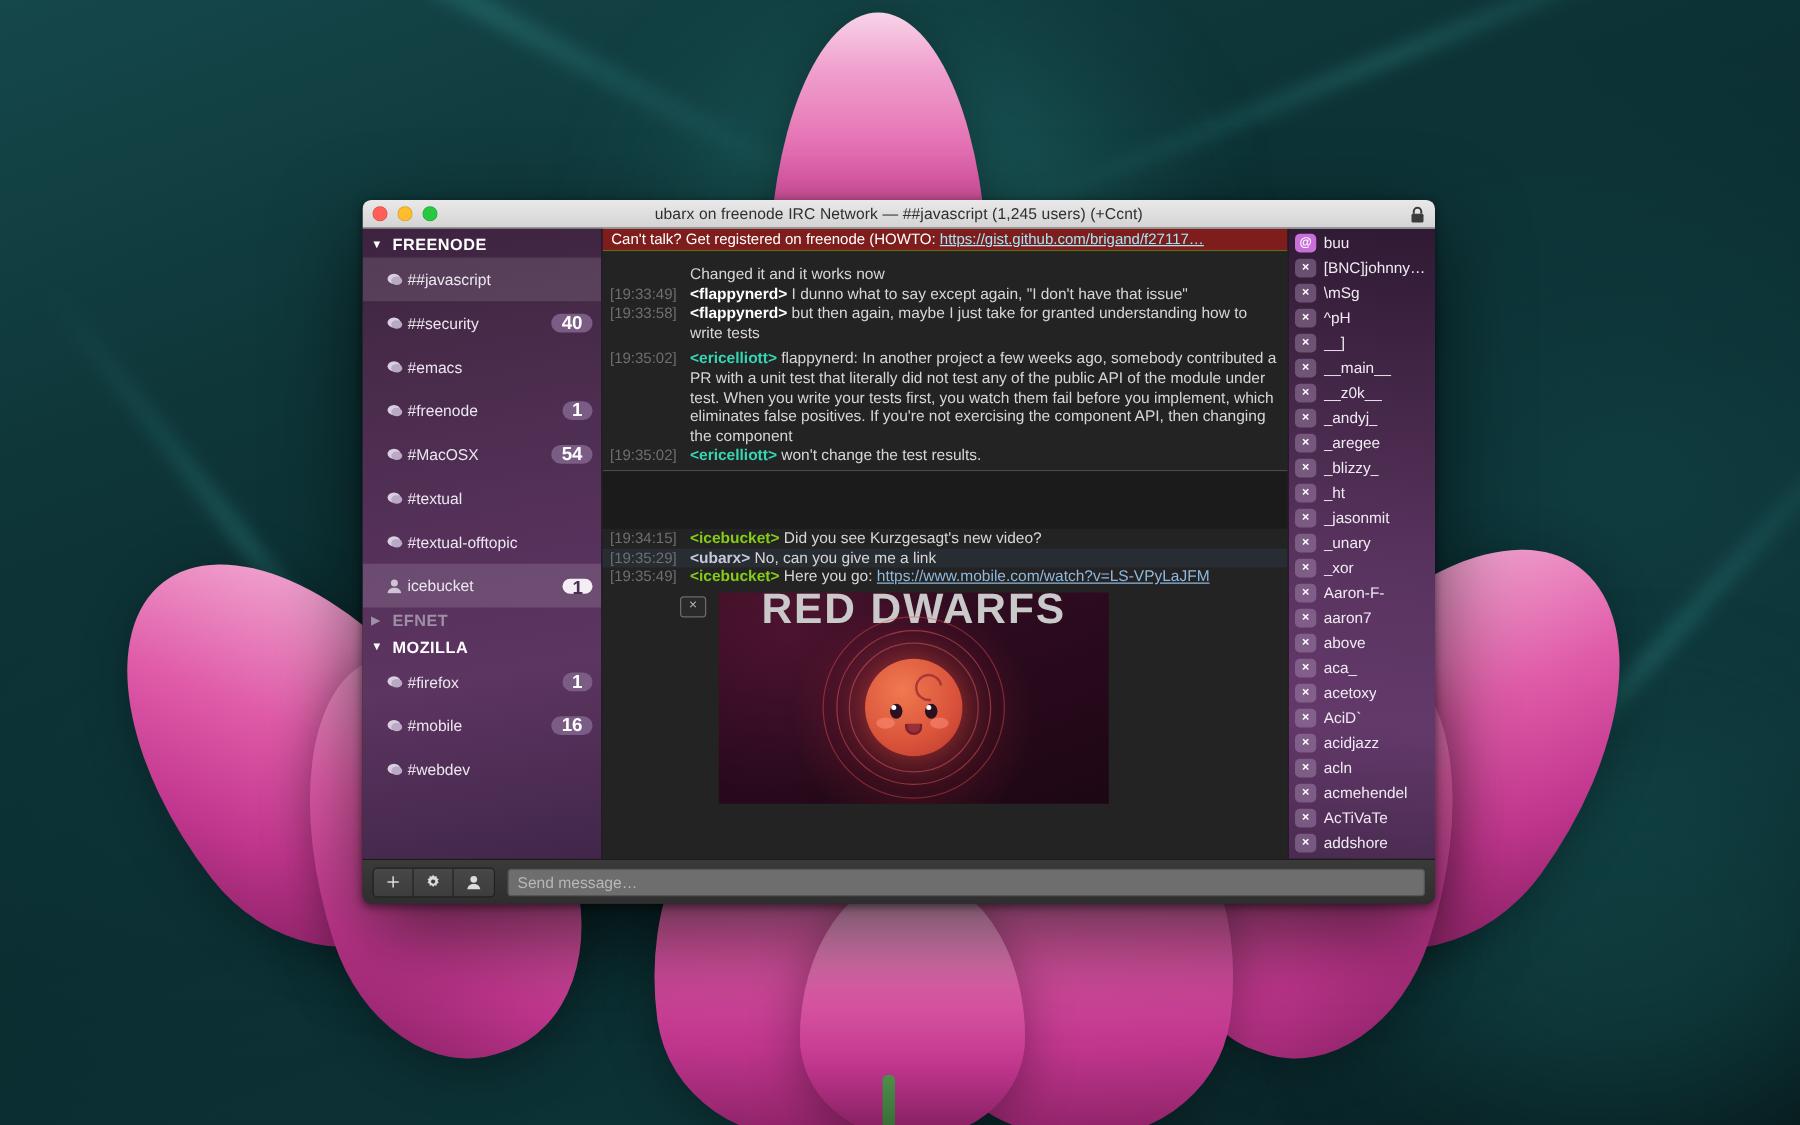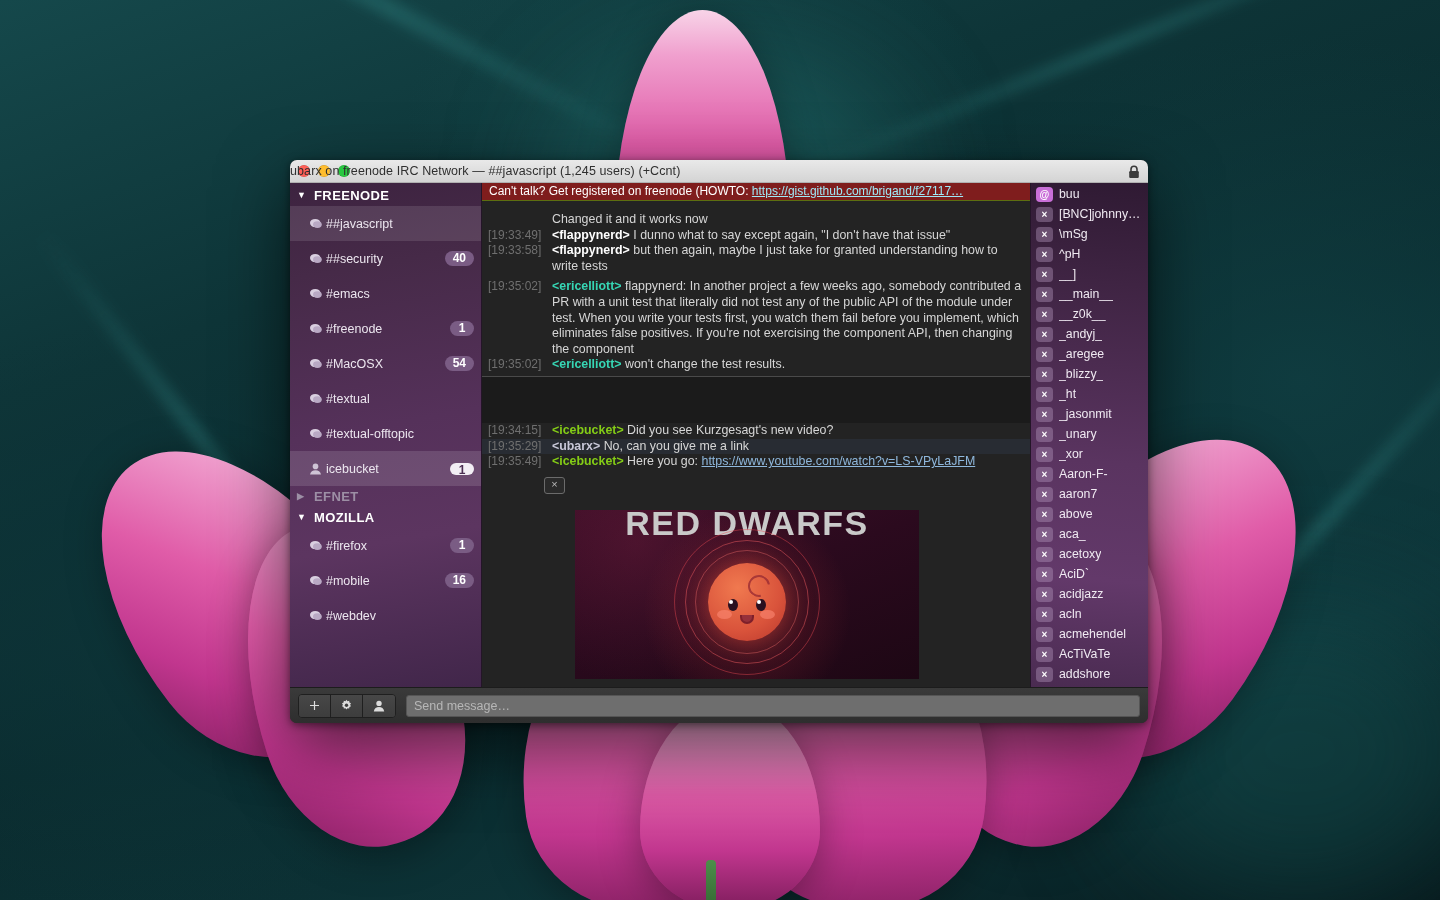--- a/index.html
+++ b/index.html
@@ -63,21 +63,21 @@
     border-bottom: 1px solid #b0b0b0;
     display: flex; align-items: center;
     position: relative;
   }
   .lights { display: flex; gap: 8px; padding-left: 8px; }
   .light { width: 12px; height: 12px; border-radius: 50%; }
   .light.red    { background: #ff5f57; box-shadow: inset 0 0 0 .5px rgba(0,0,0,.18); }
   .light.yellow { background: #ffbd2e; box-shadow: inset 0 0 0 .5px rgba(0,0,0,.18); }
   .light.green  { background: #28c940; box-shadow: inset 0 0 0 .5px rgba(0,0,0,.18); }
   #window-title {
-    position: absolute; left: 0; right: 0; 
+    position: absolute; left: 0; right: 0; text-align: center;
     font-size: 12.5px; color: #2f2f2f; letter-spacing: .1px;
     pointer-events: none;
   }
   #lock-btn {
     position: absolute; right: 5px; top: 2px;
     width: 19px; height: 19px;
     display: flex; align-items: center; justify-content: center;
   }
 
   
@@ -106,21 +106,21 @@
     font-size: 12.5px; color: #ece6ef;
     height: 35px;
     position: relative;
   }
   .chan-row.selected { background: rgba(255,255,255,.115); }
   .chan-row.selected.pm { background: rgba(255,255,255,.13); }
   .chan-icon { width: 17px; flex: 0 0 17px; display:flex; align-items:center; }
   .chan-label { flex: 1 1 auto; white-space: nowrap; overflow: hidden; }
   .badge {
     background: #7a5c84; color: #fff;
-    font-size: 12px; font-weight: bold;
+    font-size: 15px; font-weight: bold;
     border-radius: 9px; padding: 1px 8px;
     min-width: 24px; text-align: center;
     line-height: 13px;
   }
   .badge.light { background: #f2eef4; color: #4b2f52; }
 
   
   #center { flex: 1 1 auto; display: flex; flex-direction: column; min-width: 0; background: #232323; }
   #topic {
     flex: 0 0 18px; height: 18px;
@@ -154,26 +154,26 @@
   #divider-line { height: 1px; background: #4a4a4a; margin: 3px 0 0 0; }
   #gap { height: 46px; background: #1b1b1b; }
 
   .embed-row { display: flex; align-items: flex-start; padding: 4px 0 0 62px; }
   .embed-close {
     width: 21px; height: 17px; border: 1px solid #6b6b6b; border-radius: 3px;
     color: #b9b9b9; font-size: 11px; display: flex; align-items: center; justify-content: center;
     margin: 3px 10px 0 0; flex: 0 0 auto; background: #2a2a2a;
   }
   .embed-img {
-    width: 344px; height: 169px; flex: 0 0 auto;
+    width: 312px; height: 169px; flex: 0 0 auto;
     background:
       radial-gradient(circle at 50% 60%, rgba(215,60,60,.30), transparent 52%),
       radial-gradient(circle at 18% 20%, rgba(150,40,80,.25), transparent 45%),
       linear-gradient(160deg, #3a0e26 0%, #2b0a1e 45%, #1d0714 100%);
-    position: relative; overflow: hidden; margin-top: 36px;
+    position: relative; overflow: hidden;
   }
   .embed-title {
     position: absolute; top: 6px; left: 0; right: 0; text-align: center;
     font-size: 34px; font-weight: bold; letter-spacing: 1.5px;
     color: #c9c9c9; font-family: "Liberation Sans", sans-serif;
   }
   .dwarf-wrap { position: absolute; left: 50%; top: 92px; transform: translate(-50%,-50%); width: 150px; height: 150px; }
   .ring {
     position: absolute; left: 50%; top: 50%; transform: translate(-50%,-50%);
     border-radius: 50%; border: 1.5px solid rgba(230,70,80,.45);
@@ -460,21 +460,21 @@
           <span class="txt"><span class="nick c-icebucket">&lt;icebucket&gt;</span><span> Did you see Kurzgesagt's new video?</span></span>
         </div>
 
         <div class="msg highlight-bg">
           <span class="ts">[19:35:29]</span>
           <span class="txt"><span class="nick c-ubarx">&lt;ubarx&gt;</span><span> No, can you give me a link</span></span>
         </div>
 
         <div class="msg">
           <span class="ts">[19:35:49]</span>
-          <span class="txt"><span class="nick c-icebucket">&lt;icebucket&gt;</span><span> Here you go: </span><a href="#">https://www.youtube.com/watch?v=LS-VPyLaJFM</a></span>
+          <span class="txt"><span class="nick c-icebucket">&lt;icebucket&gt;</span><span> Here you go: </span><a href="#">https://www.mobile.com/watch?v=LS-VPyLaJFM</a></span>
         </div>
 
         <div class="embed-row">
           <div class="embed-close">×</div>
           <div class="embed-img">
             <div class="embed-title">RED DWARFS</div>
             <div class="dwarf-wrap">
               <div class="ring" style="width:146px;height:146px;"></div>
               <div class="ring" style="width:124px;height:124px;border-color:rgba(235,90,95,.5);"></div>
               <div class="ring" style="width:104px;height:104px;border-color:rgba(240,110,110,.42);"></div>

